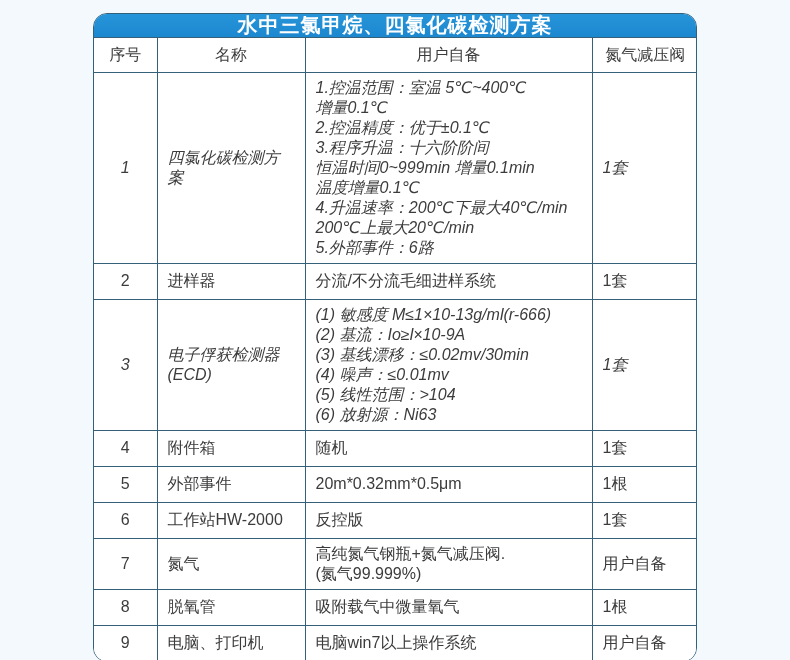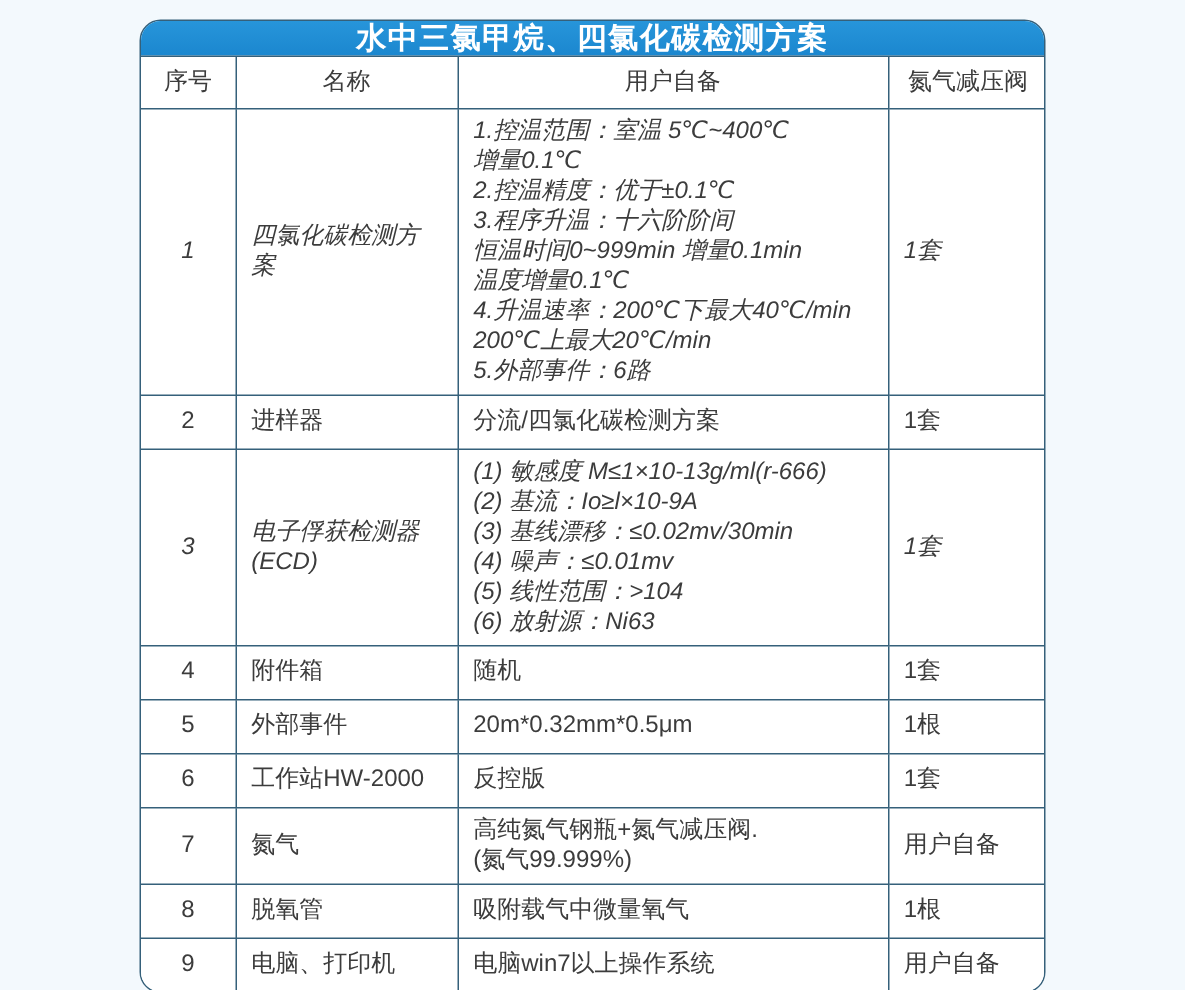--- a/index.html
+++ b/index.html
@@ -96,21 +96,21 @@
 温度增量0.1℃
 4.升温速率：200℃下最大40℃/min
 200℃上最大20℃/min
 5.外部事件：6路</td>
         <td class="cell-qty">1套</td>
       </tr>
 
       <tr class="row-single">
         <td class="cell-no">2</td>
         <td class="cell-name">进样器</td>
-        <td class="cell-spec">分流/四氯化碳检测方案</td>
+        <td class="cell-spec">分流/不分流毛细进样系统</td>
         <td class="cell-qty">1套</td>
       </tr>
 
       <tr class="row-tall-3">
         <td class="cell-no">3</td>
         <td class="cell-name">电子俘获检测器
 (ECD)</td>
         <td class="cell-spec">(1) 敏感度 M≤1×10-13g/ml(r-666)
 (2) 基流：Io≥l×10-9A
 (3) 基线漂移：≤0.02mv/30min

